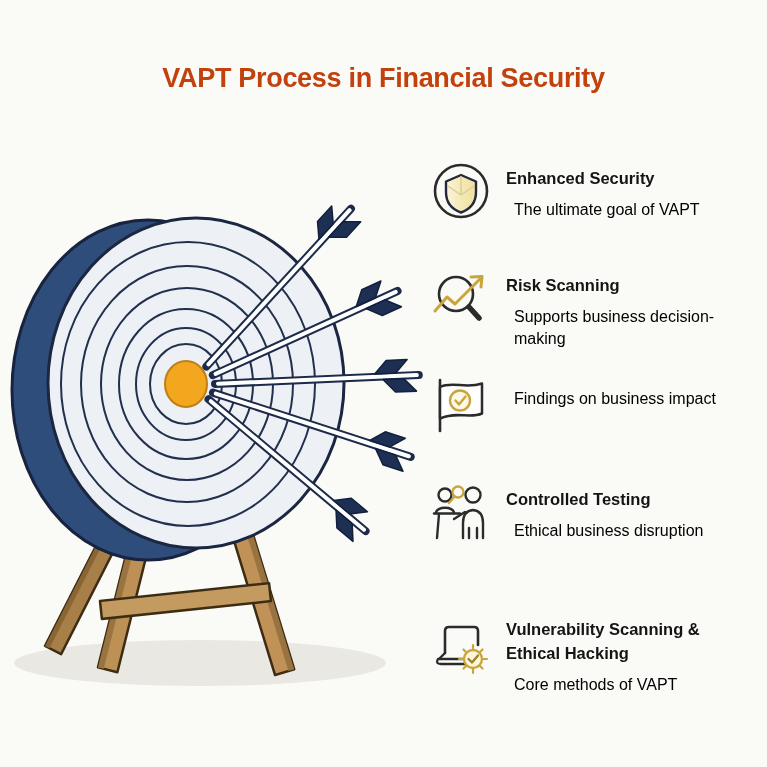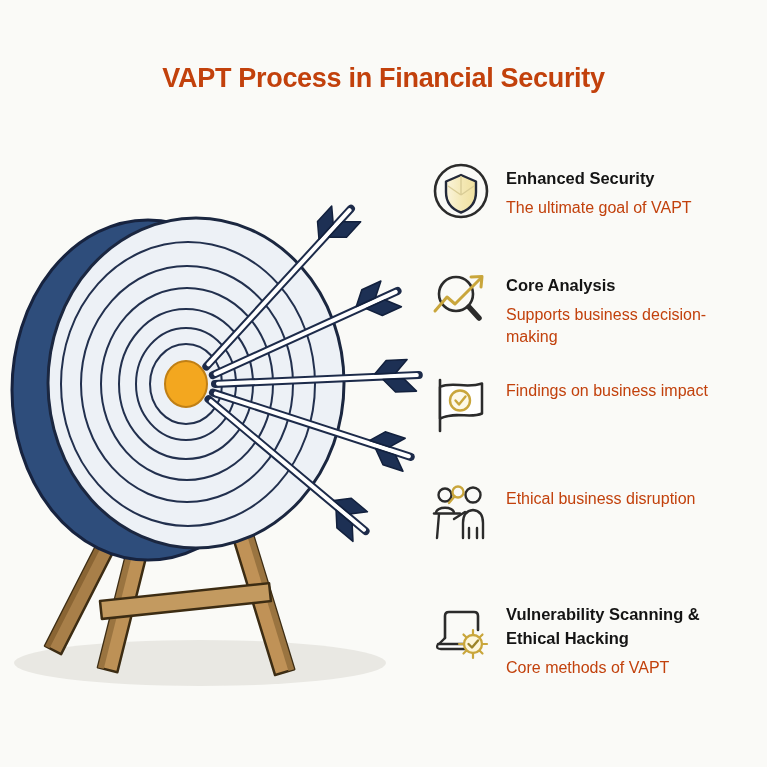--- a/index.html
+++ b/index.html
@@ -15,34 +15,34 @@
     font-size:27px;font-weight:700;letter-spacing:-0.3px;
     color:#c2410c;
   }
   .illustration{
     position:absolute;left:0;top:185px;width:440px;height:540px;
   }
   .benefit-row{
     position:absolute;left:432px;width:320px;
     display:flex;align-items:flex-start;
   }
-  .row-1{top:160px}.row-2{top:267px}.row-3{top:373px}.row-4{top:481px}.row-5{top:596px}
+  .row-1{top:160px}.row-2{top:267px}.row-3{top:373px}.row-4{top:481px}.row-5{top:611px}
   .benefit-icon{
     width:58px;height:58px;flex:0 0 58px;margin-top:2px;
   }
   .row-5 .benefit-icon{margin-top:8px;}
   .benefit-text{
     margin-left:16px;width:246px;padding-top:7px;
   }
   .benefit-title{
     font-size:16.5px;font-weight:700;color:#141414;line-height:1.45;
     margin:0 0 6px 0;
   }
   .benefit-sub{
-    font-size:16px;font-weight:400;color:#c2410c;line-height:1.4;margin:0;
+    font-size:16px;font-weight:400;color:#000000;line-height:1.4;margin:8px;
   }
 </style>
 </head>
 <body>
 
 <h1 class="page-title">VAPT Process in Financial Security</h1>
 
 <svg class="illustration" viewBox="0 0 440 540" aria-hidden="true">
 
   <ellipse cx="200" cy="478" rx="186" ry="23" fill="#e9e8e3"></ellipse>
@@ -149,21 +149,21 @@
 </div>
 
 <div class="benefit-row row-2">
   <svg class="benefit-icon" viewBox="0 0 58 58" aria-hidden="true">
     <circle cx="24" cy="25" r="17" fill="none" stroke="#2b2b2b" stroke-width="2.6"></circle>
     <line x1="37" y1="38" x2="47" y2="49" stroke="#2b2b2b" stroke-width="5.5" stroke-linecap="round"></line>
     <polyline points="3,42 15,28 23,35 49,9" fill="none" stroke="#c9a63c" stroke-width="3" stroke-linecap="round" stroke-linejoin="round"></polyline>
     <path d="M39 8 L50 7.5 L49 18" fill="none" stroke="#c9a63c" stroke-width="3" stroke-linecap="round" stroke-linejoin="round"></path>
   </svg>
   <div class="benefit-text">
-    <p class="benefit-title">Core Analysis</p>
+    <p class="benefit-title">Risk Scanning</p>
     <p class="benefit-sub">Supports business decision-making</p>
   </div>
 </div>
 
 <div class="benefit-row row-3">
   <svg class="benefit-icon" viewBox="0 0 58 58" aria-hidden="true">
     <line x1="8" y1="5" x2="8" y2="56" stroke="#2b2b2b" stroke-width="2.6" stroke-linecap="round"></line>
     <path d="M8 12 C20 6 34 14 50 8.5 L50 38.5 C38 44 24 36 8 43.5 Z" fill="#ffffff" stroke="#2b2b2b" stroke-width="2.5" stroke-linejoin="round"></path>
     <circle cx="28" cy="25.5" r="10" fill="#fdf9e8" stroke="#c9a63c" stroke-width="2.4"></circle>
     <path d="M23.5 25.5 L27 29.5 L33.5 21.5" fill="none" stroke="#c9a63c" stroke-width="2.4" stroke-linecap="round" stroke-linejoin="round"></path>
@@ -183,20 +183,21 @@
       <line x1="7" y1="31" x2="5" y2="55"></line>
       <path d="M31 55 V40 Q31 28 41 27 Q51 28 51 40 V55"></path>
       <line x1="37" y1="55" x2="37" y2="45"></line>
       <line x1="45" y1="55" x2="45" y2="45"></line>
       <path d="M33 29 L22 36"></path>
     </g>
     <circle cx="26" cy="9" r="5.5" fill="none" stroke="#c9a63c" stroke-width="2.3"></circle>
     <line x1="22.5" y1="13.5" x2="17" y2="20" stroke="#c9a63c" stroke-width="2.3" stroke-linecap="round"></line>
   </svg>
   <div class="benefit-text">
+    <p class="benefit-title">Controlled Testing</p>
     <p class="benefit-sub">Ethical business disruption</p>
   </div>
 </div>
 
 <div class="benefit-row row-5">
   <svg class="benefit-icon" viewBox="0 0 58 58" aria-hidden="true">
     <path d="M13 34 V12 Q13 8 17 8 H42 Q46 8 46 12 V26" fill="none" stroke="#2b2b2b" stroke-width="2.6" stroke-linecap="round"></path>
     <path d="M6 40 H34 V45 H9 Q3 45 6 40 Z" fill="#ffffff" stroke="#2b2b2b" stroke-width="2.4" stroke-linejoin="round"></path>
     <line x1="13" y1="34" x2="7" y2="40" stroke="#2b2b2b" stroke-width="2.4" stroke-linecap="round"></line>
     <g stroke="#c9a63c" stroke-width="2.2" stroke-linecap="round">

